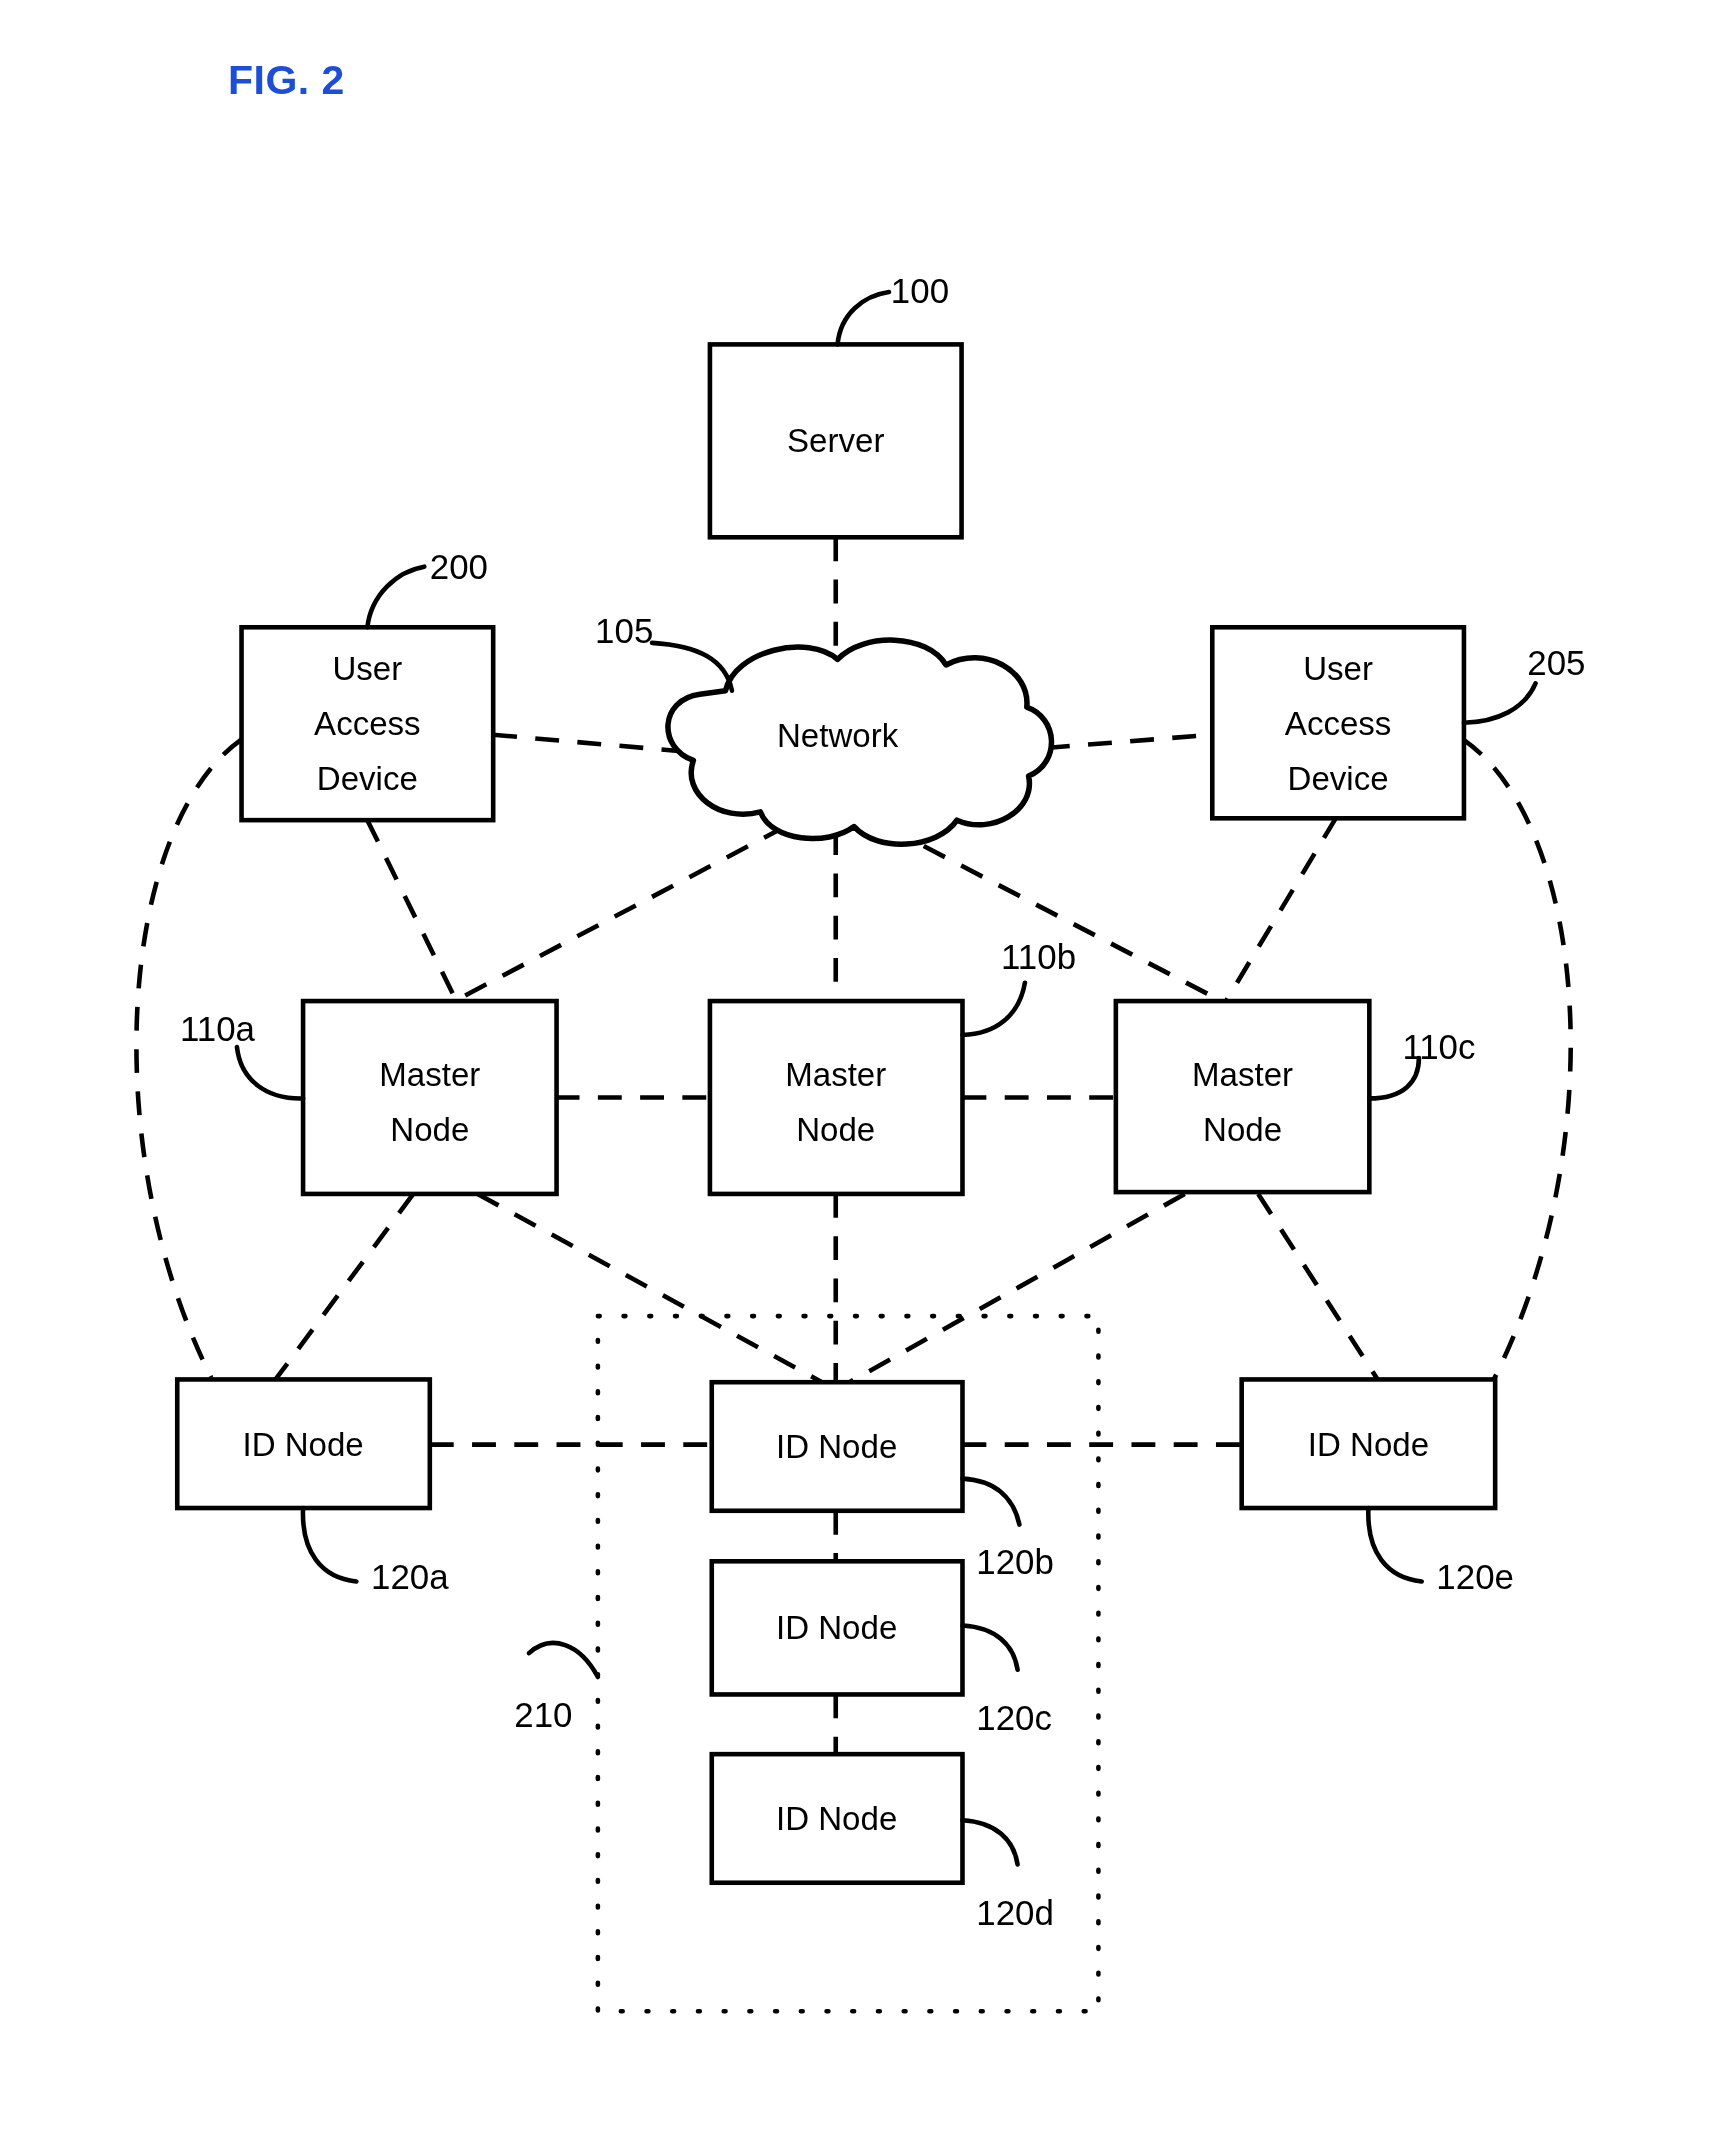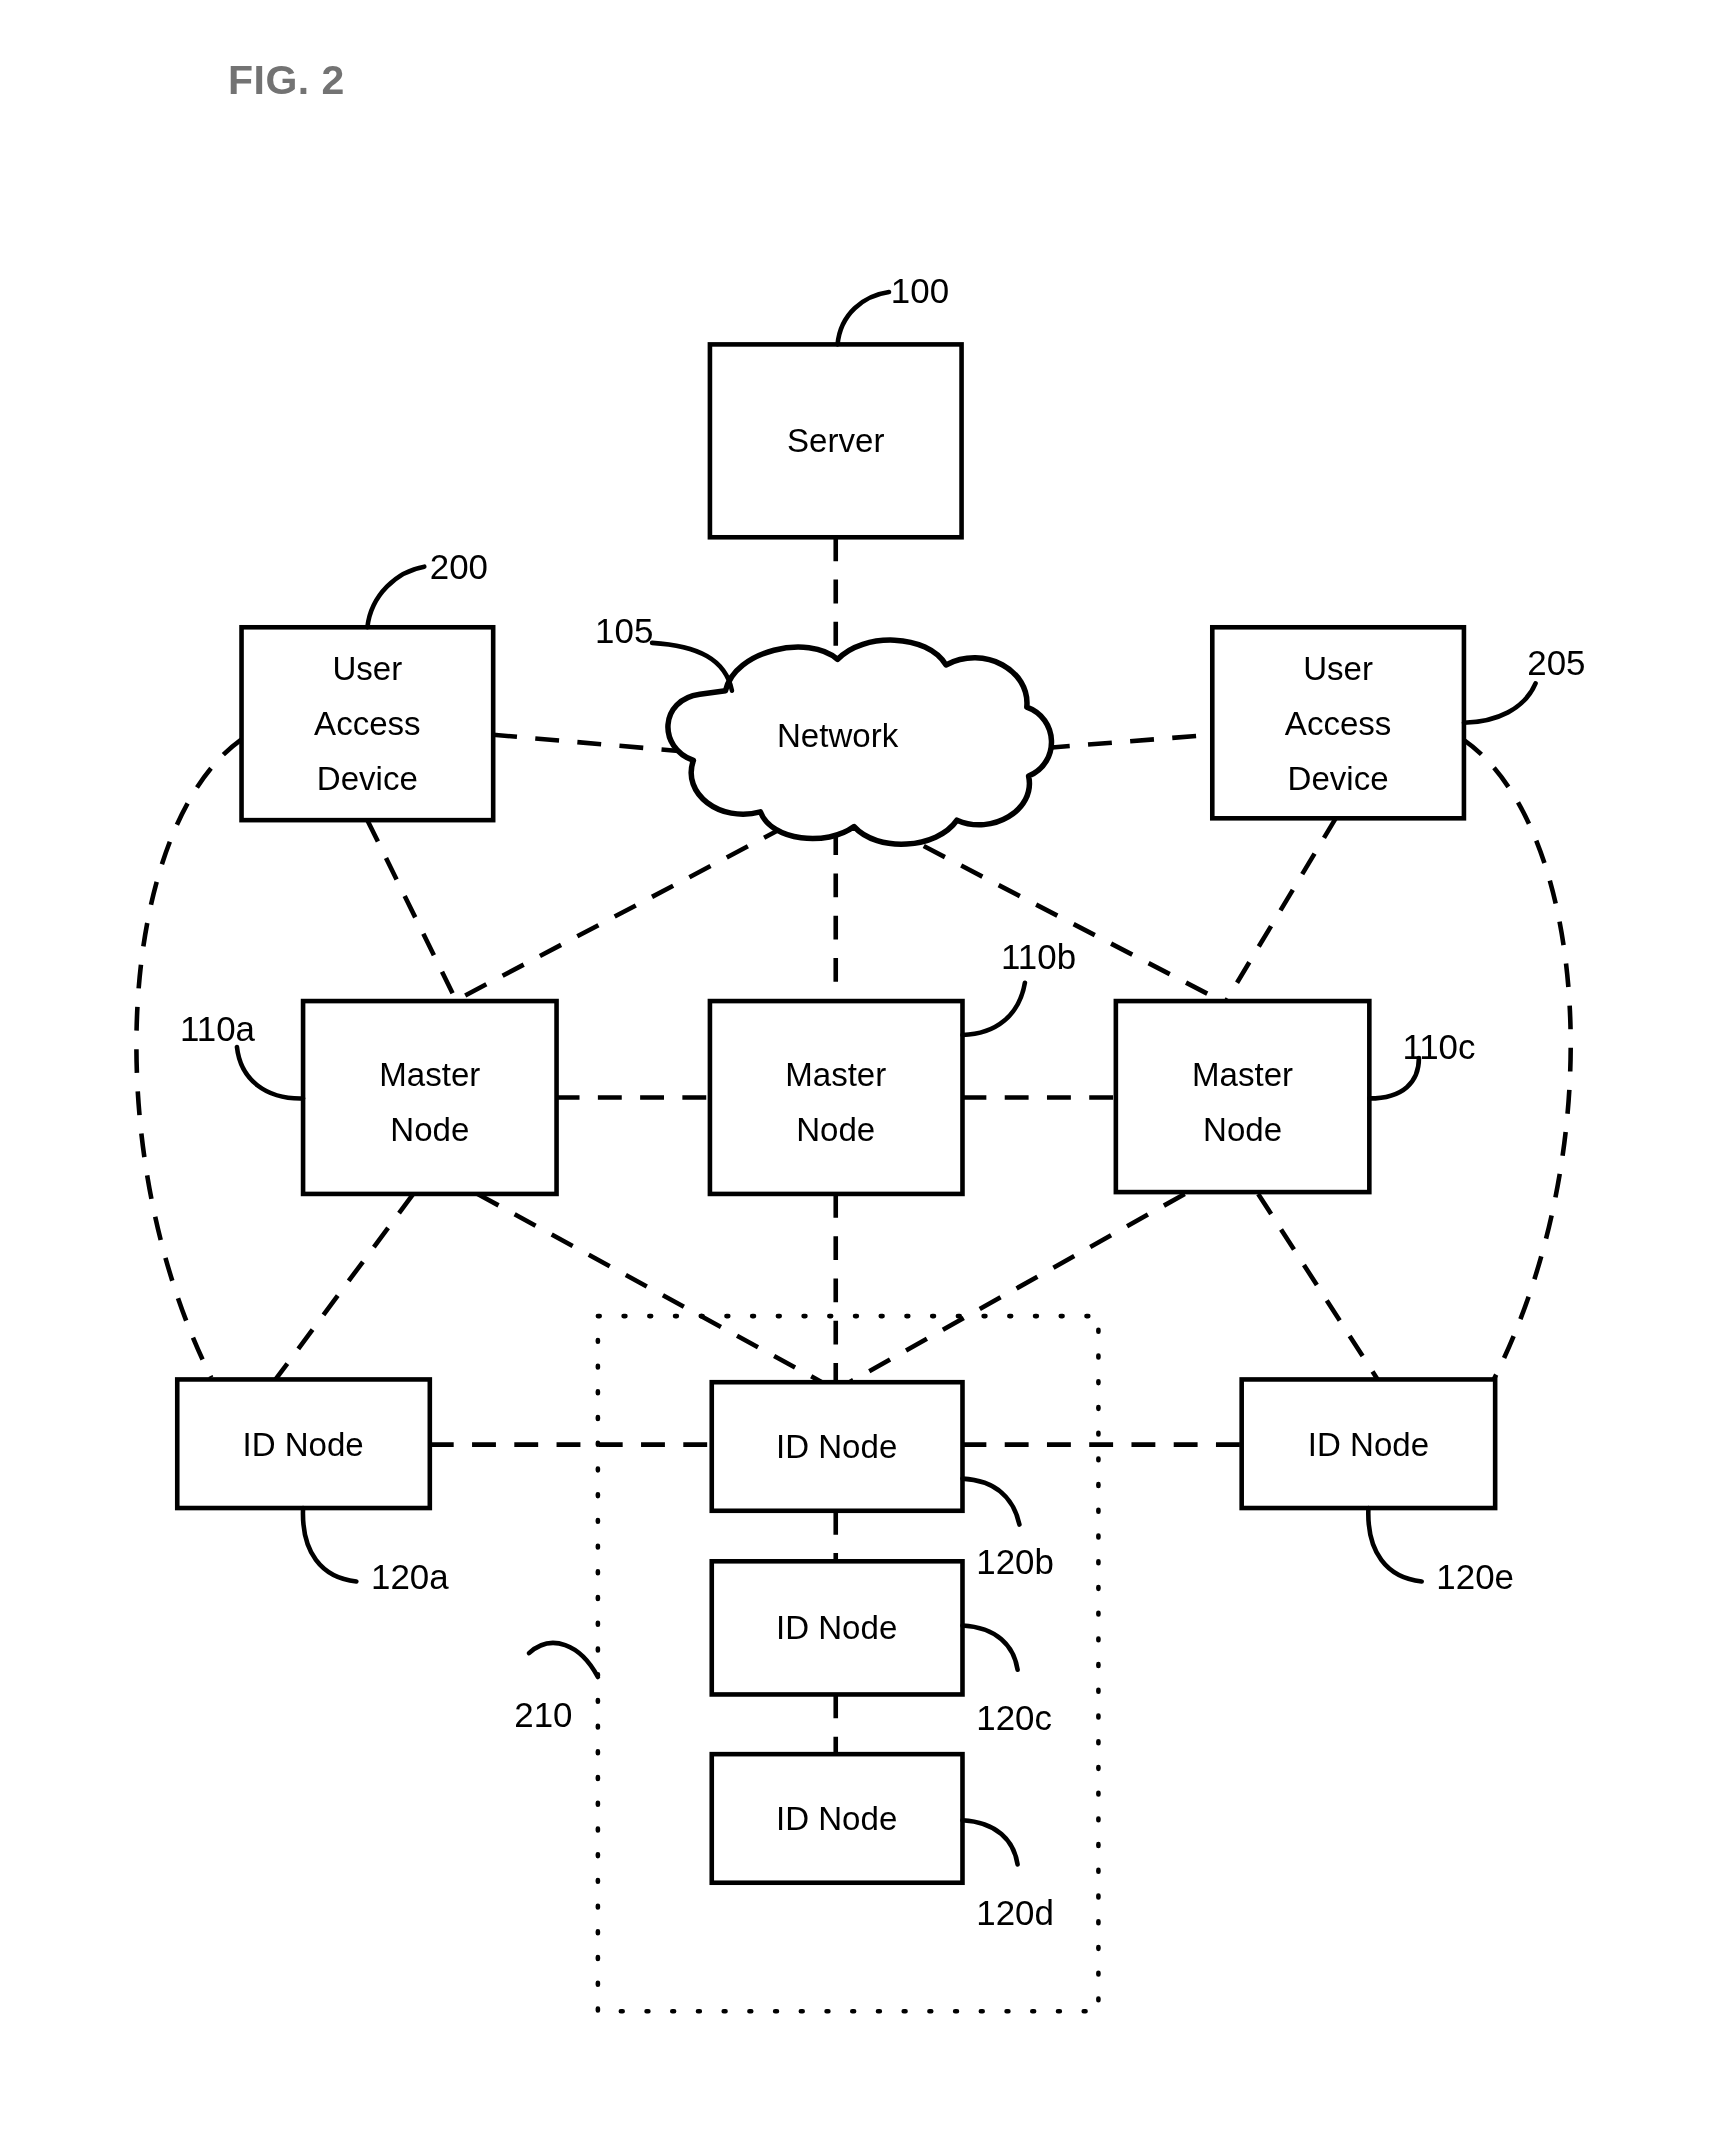--- a/index.html
+++ b/index.html
@@ -21,21 +21,21 @@
     width: 1722px;
     height: 2150px;
   }
   .fig-title {
     position: absolute;
     left: 228px;
     top: 57px;
     font-size: 41px;
     font-weight: bold;
     letter-spacing: 0.5px;
-    color: #737373;
+    color: #1d4ed8;
     font-family: "Liberation Sans", sans-serif;
   }
   svg#diagram {
     position: absolute;
     left: 0;
     top: 0;
     width: 1722px;
     height: 2150px;
   }
   svg text {

